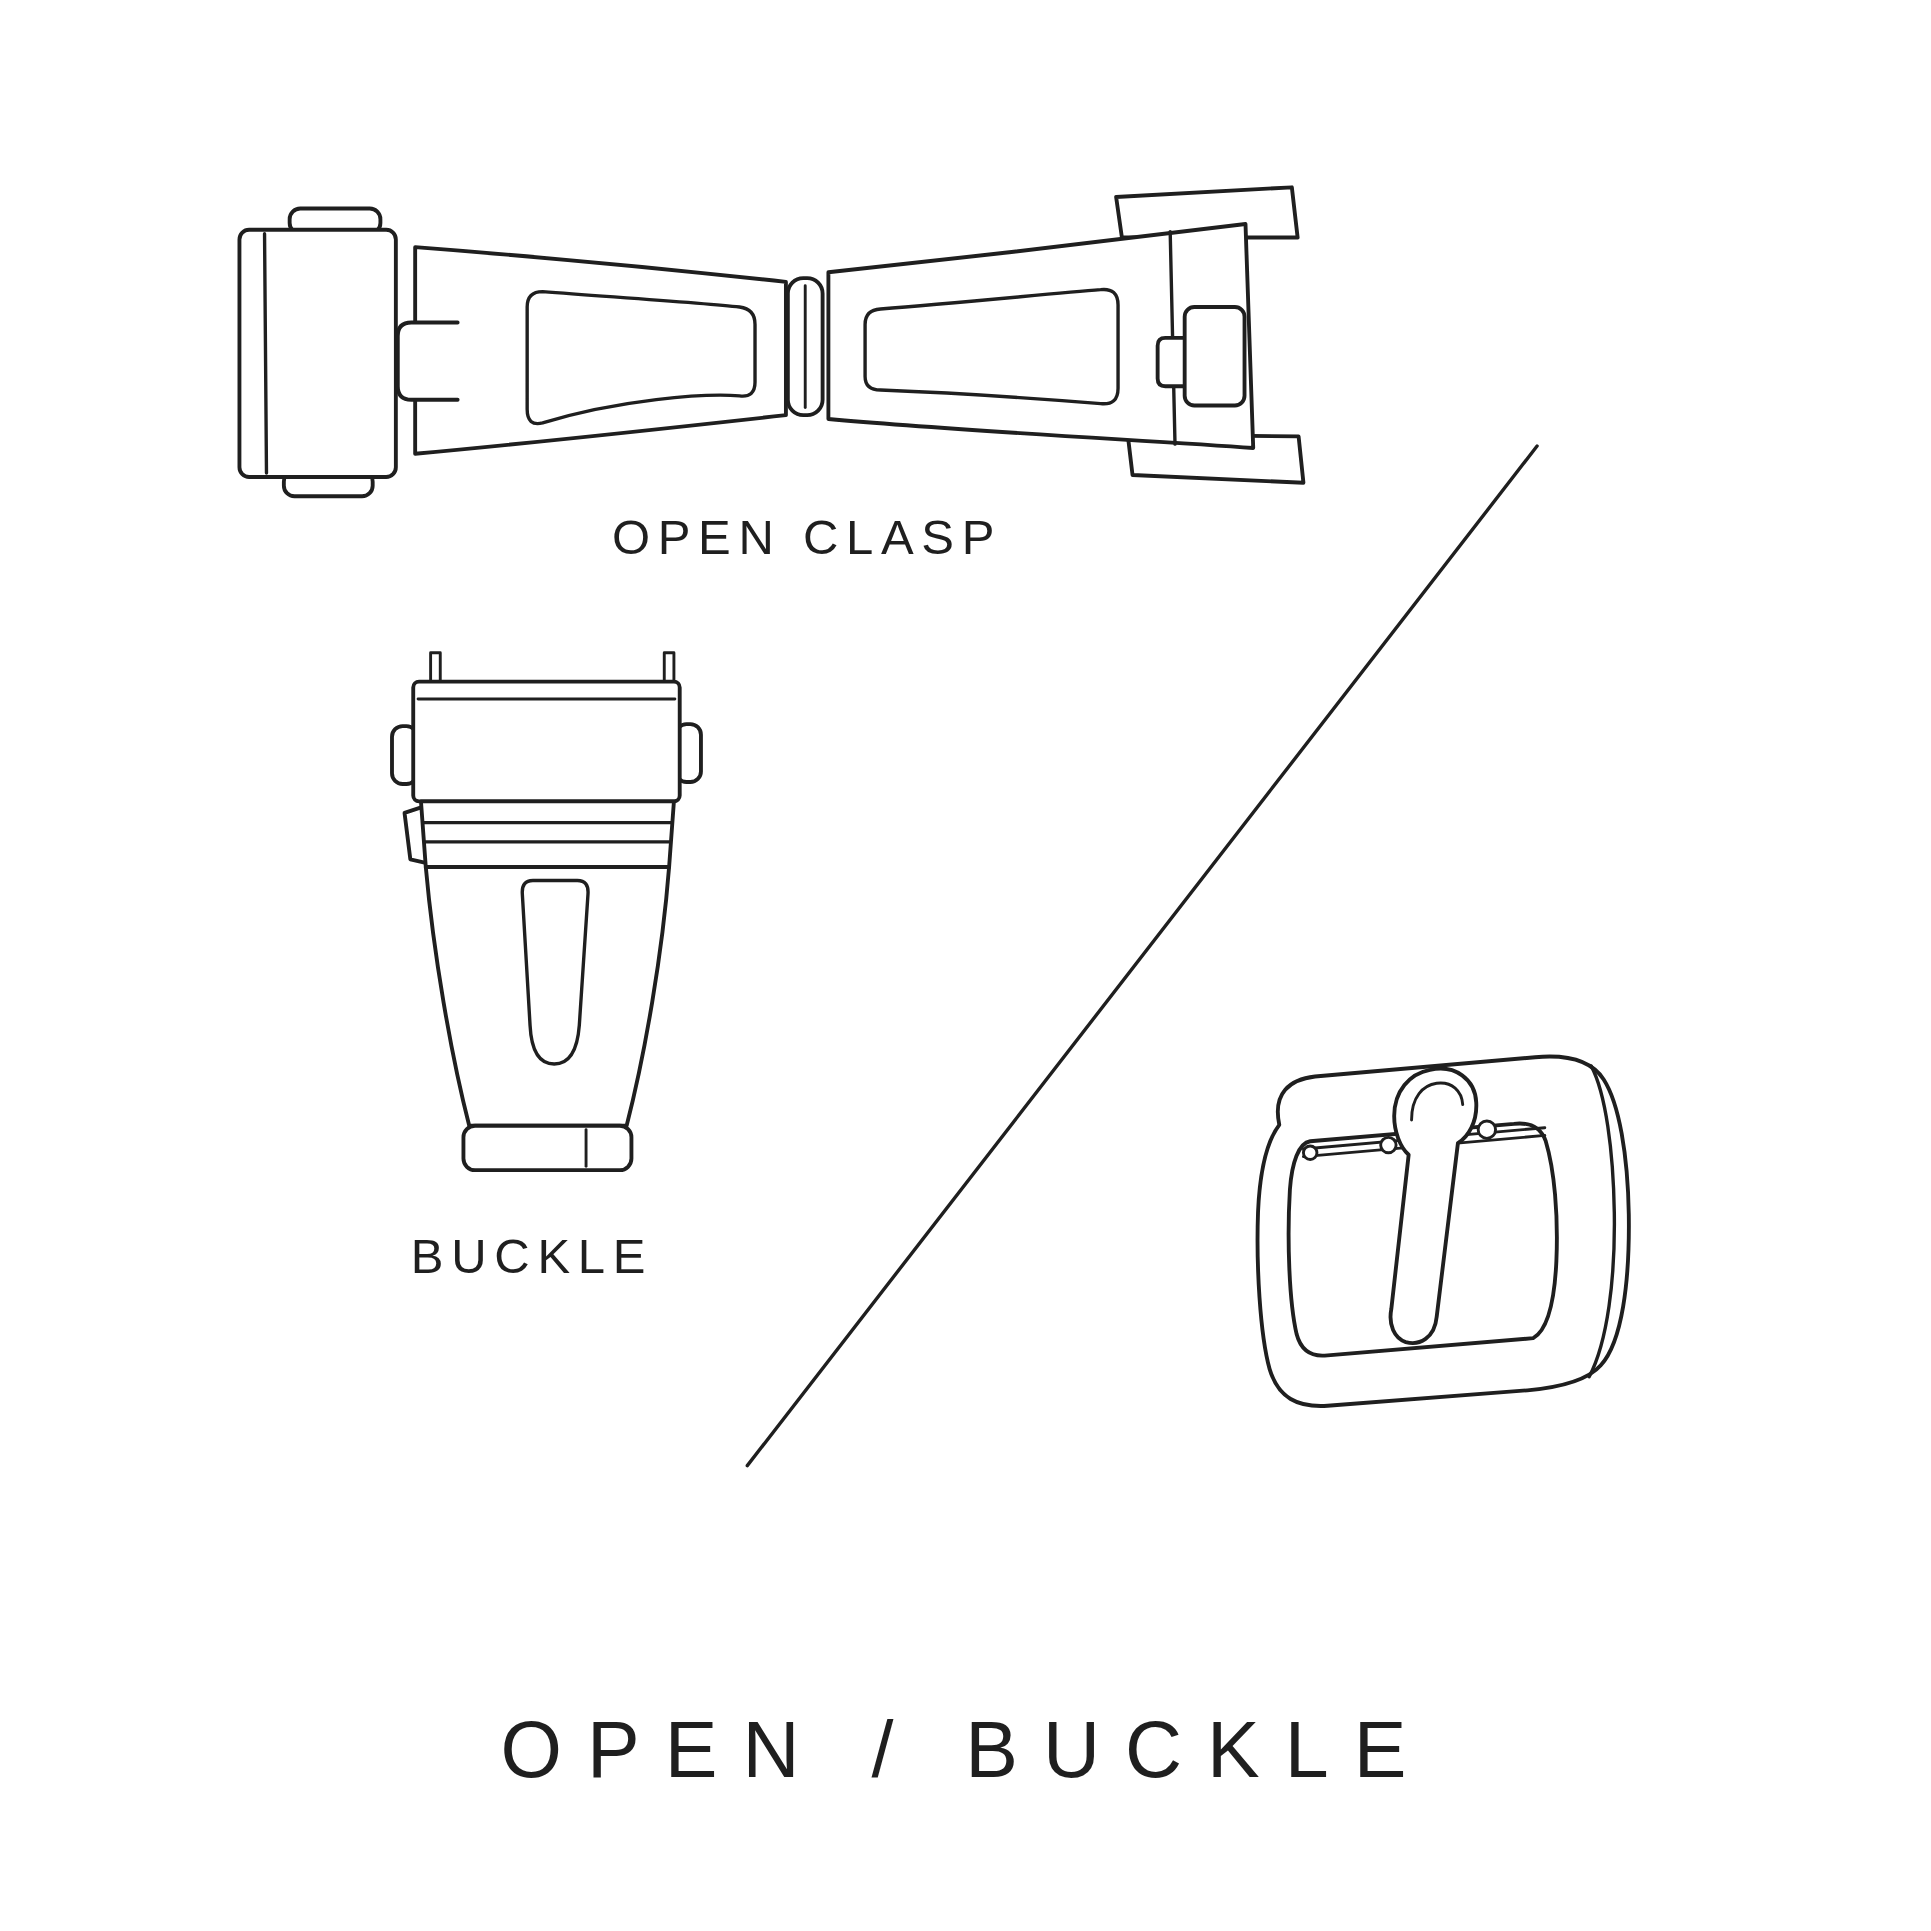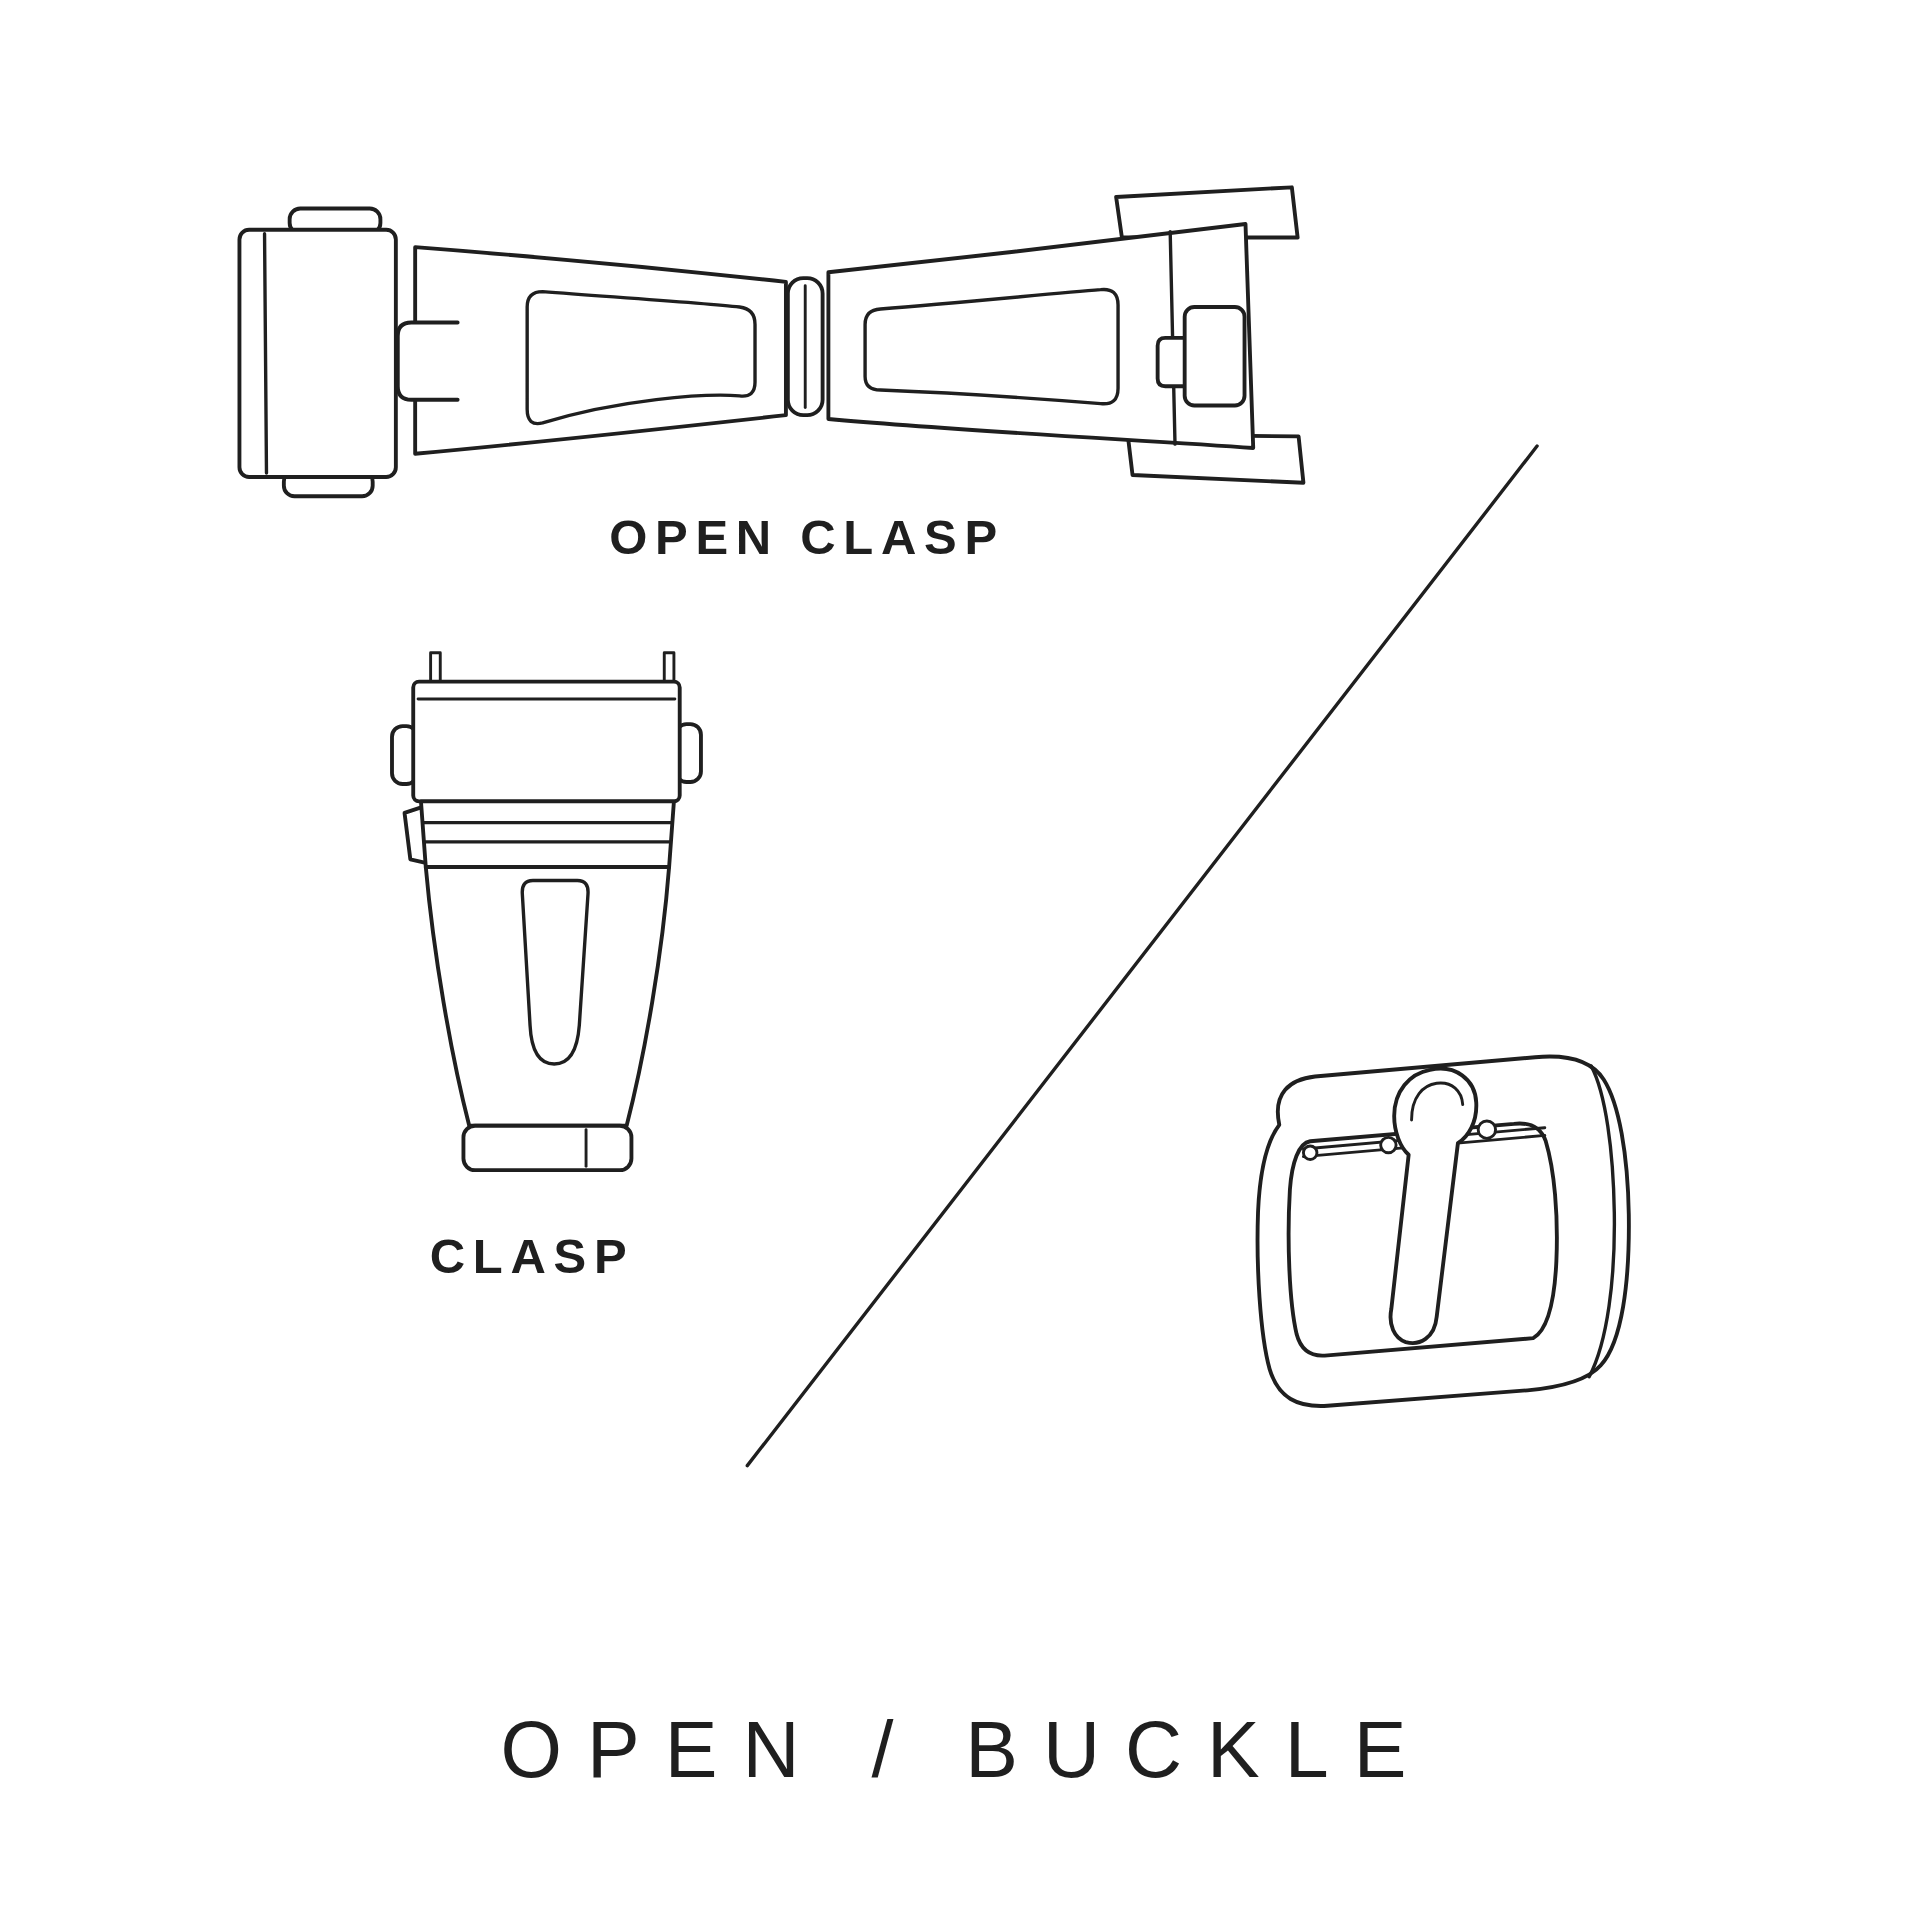--- a/index.html
+++ b/index.html
@@ -14,21 +14,21 @@
   .diagram {
     position: absolute;
     left: 0; top: 0;
     width: 1931px;
     height: 1931px;
   }
   .caption {
     position: absolute;
     color: #1f1f1f;
     font-size: 49px;
-    font-weight: 700;
+    font-weight: 400;
     letter-spacing: 7.7px;
     white-space: nowrap;
     transform: translateX(-50%);
   }
   .page-title {
     position: absolute;
     left: 966px;
     top: 1704px;
     transform: translateX(-50%);
     color: #1f1f1f;
@@ -123,16 +123,16 @@
 
     <path d="M 1481 1108 C 1507 1102, 1528 1118, 1529 1142 C 1530 1162, 1521 1177, 1510 1184
              L 1488 1364 C 1486 1386, 1470 1394, 1456 1390 C 1444 1386, 1438 1372, 1441 1356
              L 1459 1196 C 1450 1188, 1444 1172, 1444 1156 C 1444 1130, 1460 1112, 1481 1108 Z"></path>
     <path fill="none" stroke-width="3" d="M 1462 1160 C 1462 1136, 1474 1124, 1488 1122 C 1504 1120, 1514 1130, 1515 1144"></path>
   </g>
 </svg>
 
 <div class="caption" style="left:807px; top:509px;">OPEN CLASP</div>
 
-<div class="caption" style="left:532px; top:1228px;">CLASP</div>
+<div class="caption" style="left:532px; top:1228px;">BUCKLE</div>
 
 <div class="page-title">OPEN / BUCKLE</div>
 
 
 </body></html>

